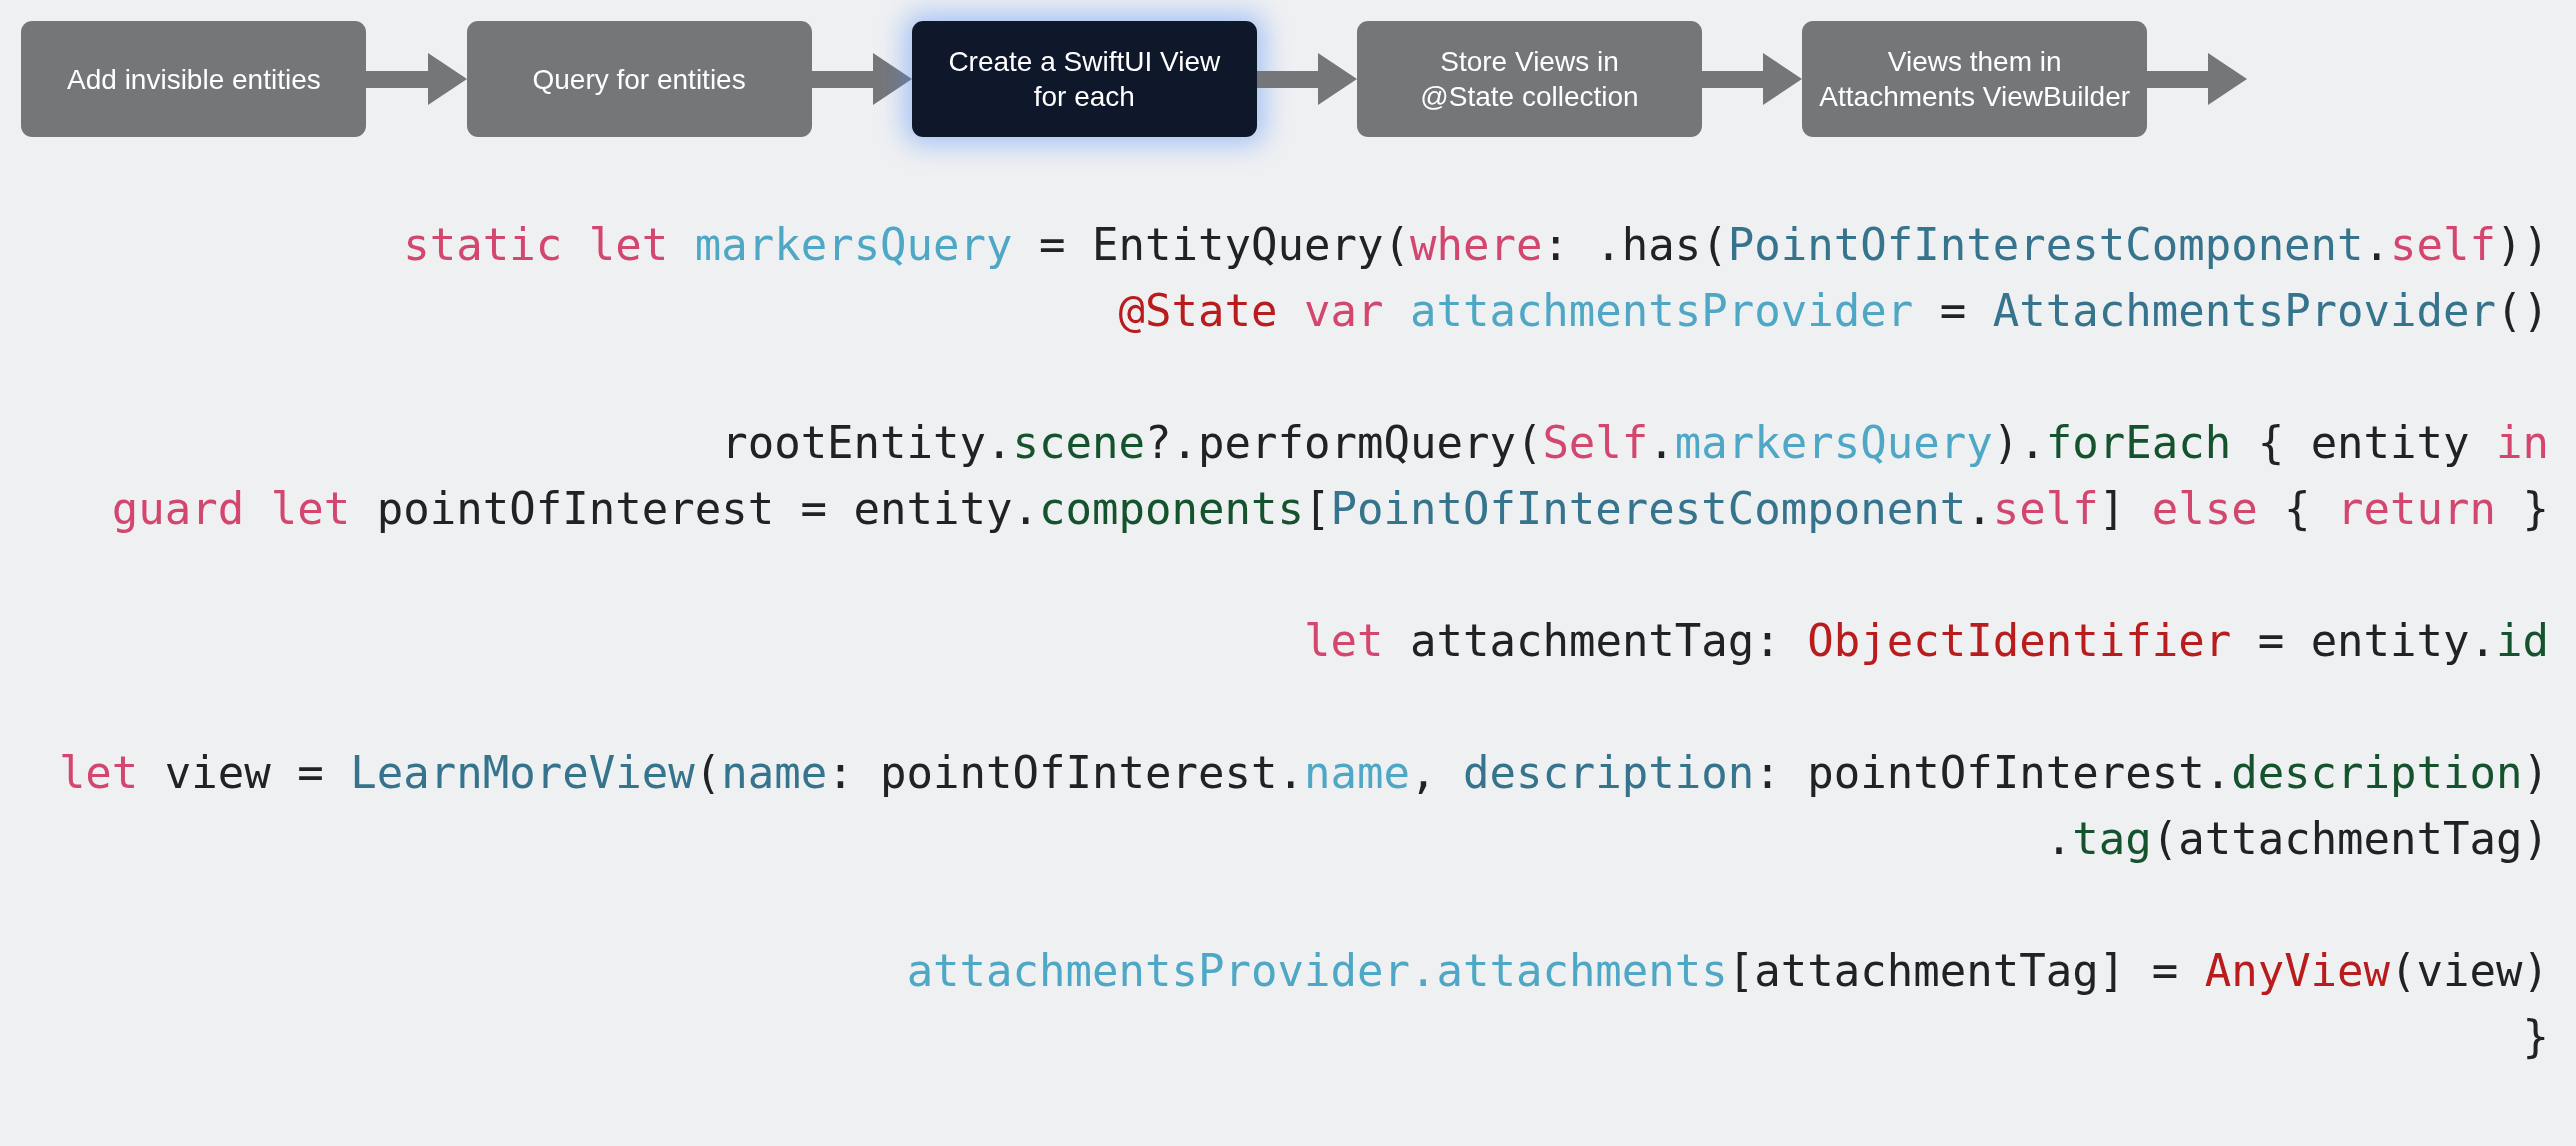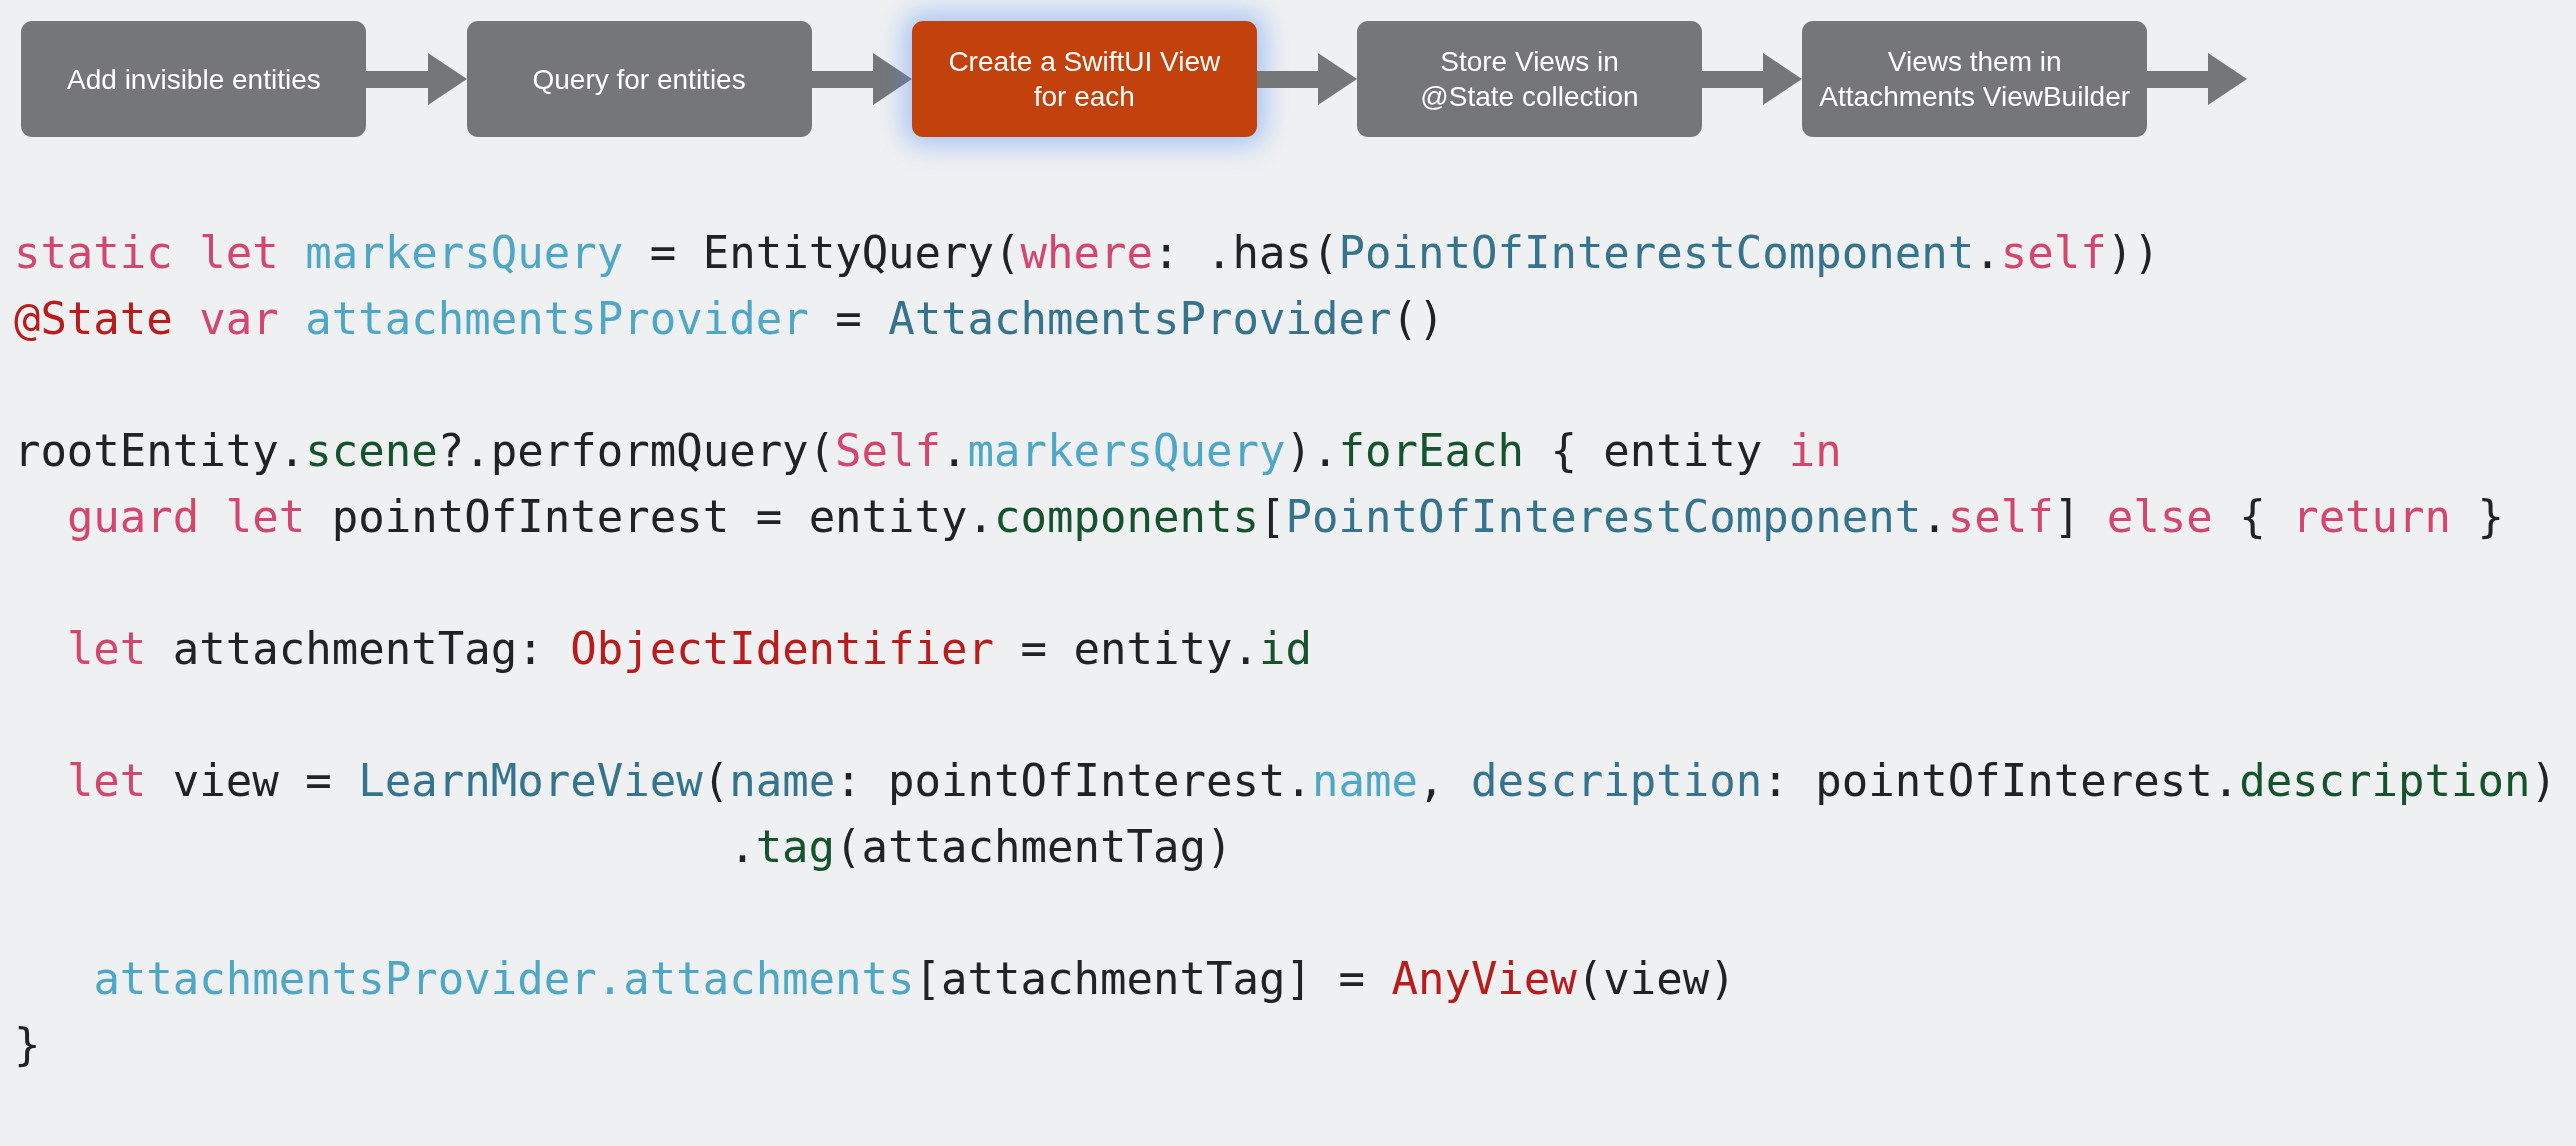--- a/index.html
+++ b/index.html
@@ -18,38 +18,38 @@
   .step {
     flex:0 0 345px; width:345px;
     background:#757678; border-radius:11.2px;
     display:flex; align-items:center; justify-content:center;
     text-align:center; color:#FFFFFF;
     font-size:28px; line-height:1.25;
     white-space:pre-line;
     padding:0 5.6px; box-sizing:border-box;
   }
   .step.active {
-    background:#c2410c;
+    background:#0f172a;
     box-shadow:0 0 26px 7.5px rgba(77,142,248,0.45);
   }
   .connector { flex:1 1 auto; display:flex; align-items:center; min-width:0; }
   .connector .shaft { flex:1; height:17.7px; background:#757678; }
   .connector .head {
     width:0; height:0;
     border-top:26px solid transparent;
     border-bottom:26px solid transparent;
     border-left:39px solid #757678;
   }
 
   
   .code {
-    position:absolute; left:1.9px; top:208px; margin:12px;
+    position:absolute; left:1.9px; top:208px; margin:4px;
     font-family:"DejaVu Sans Mono","Liberation Mono",monospace;
     font-size:44px; line-height:66px;
-    white-space:pre; color:#212226;
+    white-space:pre; color:#212226;text-align:right;
   }
   .code .k  { color:#D3466E; }  
   .code .at { color:#b91c1c; }  
   .code .tp { color:#35748C; }  
   .code .v  { color:#4FA7C6; }  
   .code .pr { color:#14532d; }  
   .code .pl { color:#212226; }  
 </style>
 </head>
 <body>

